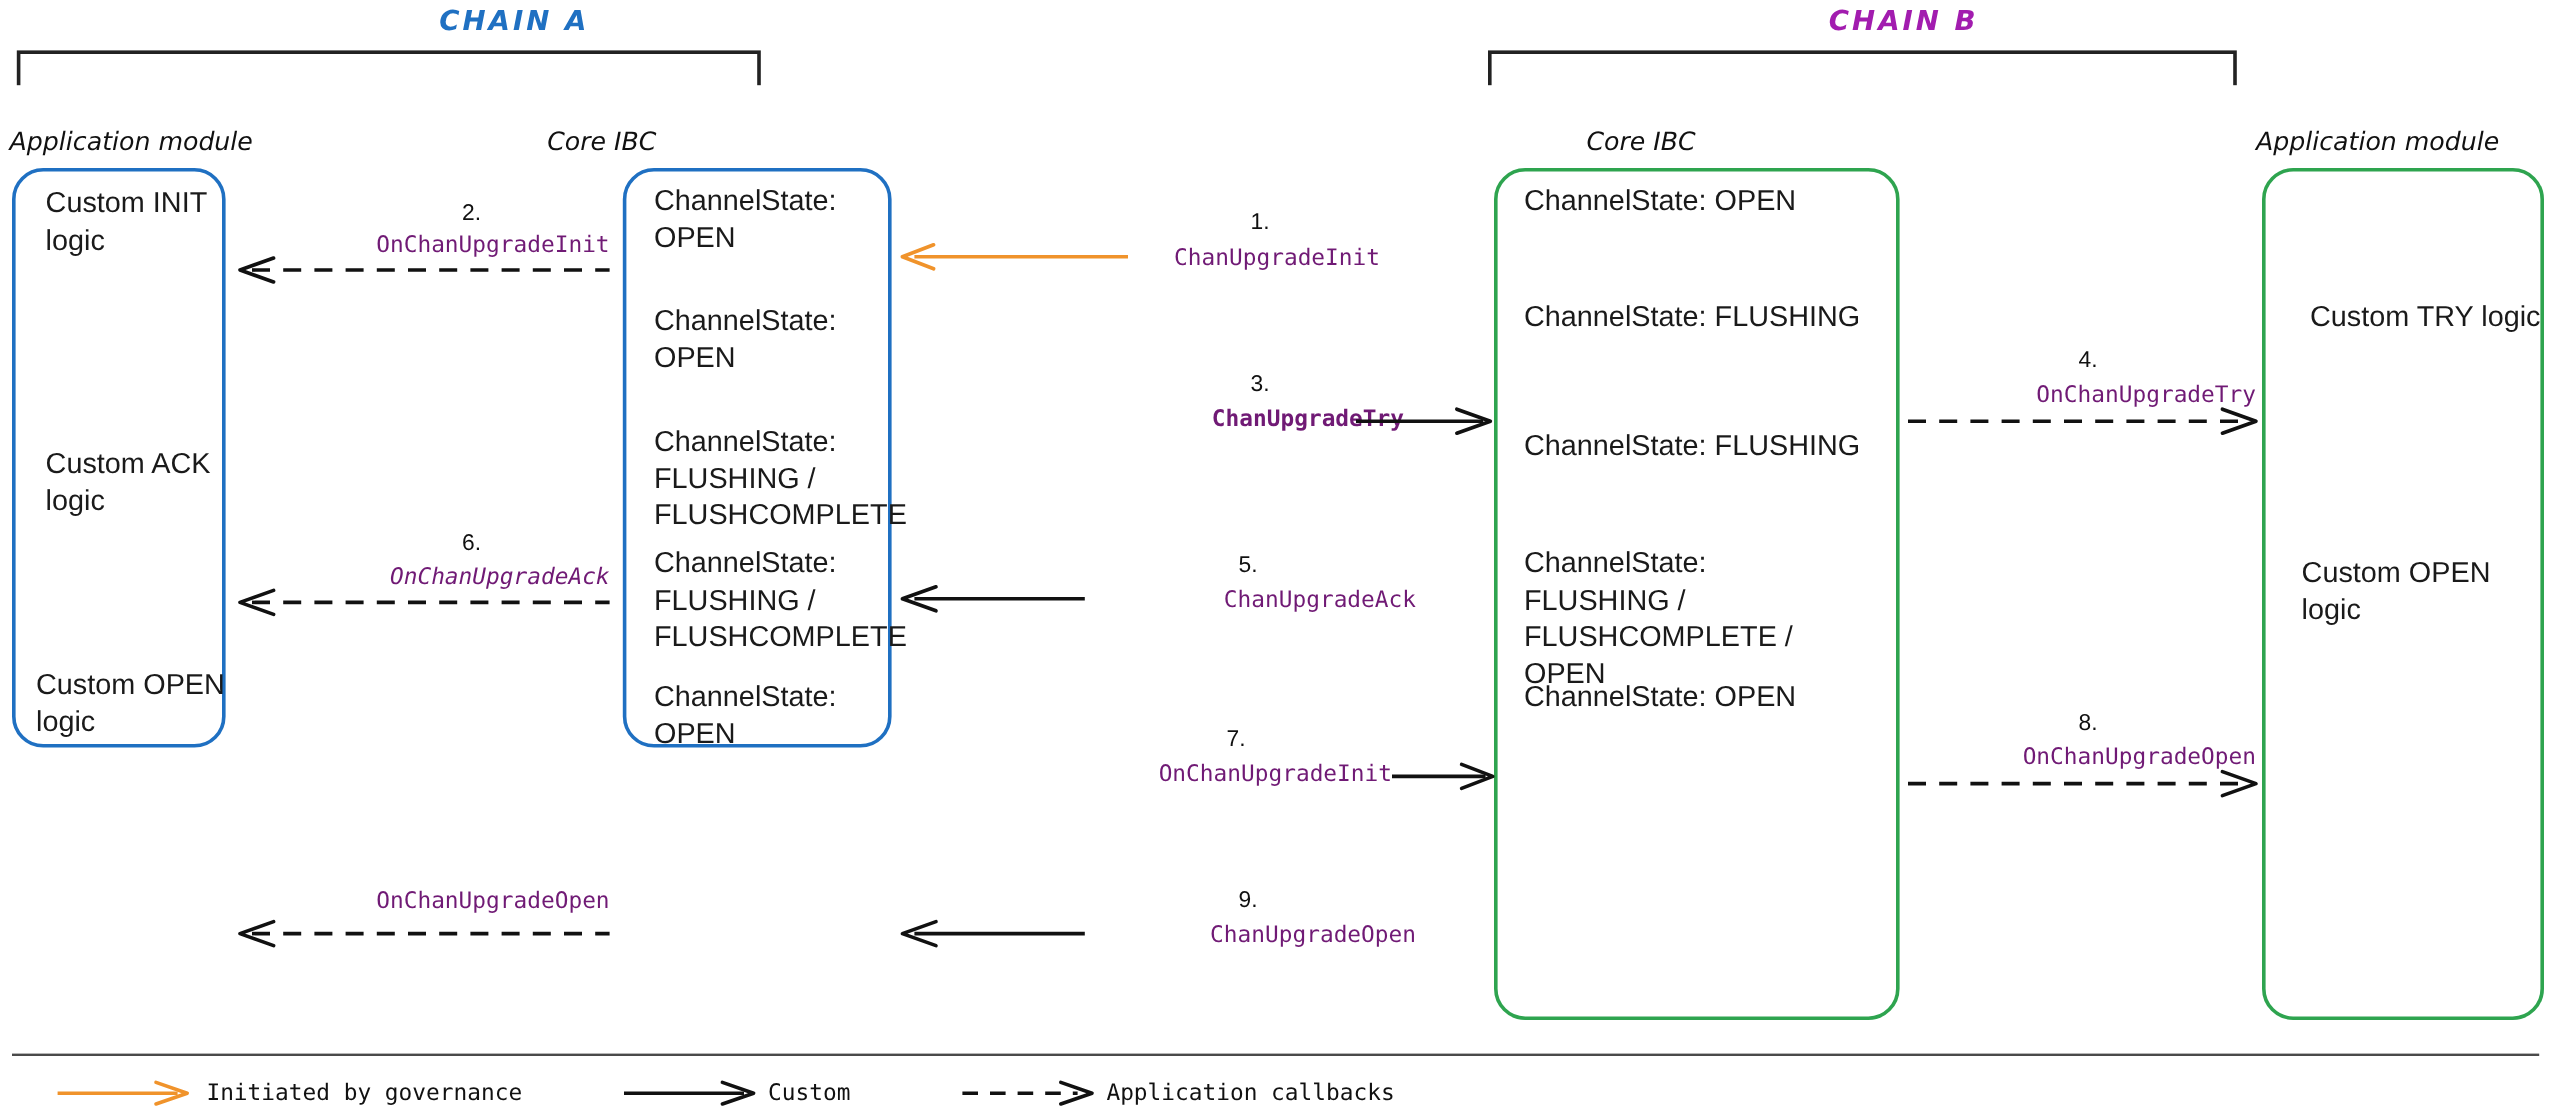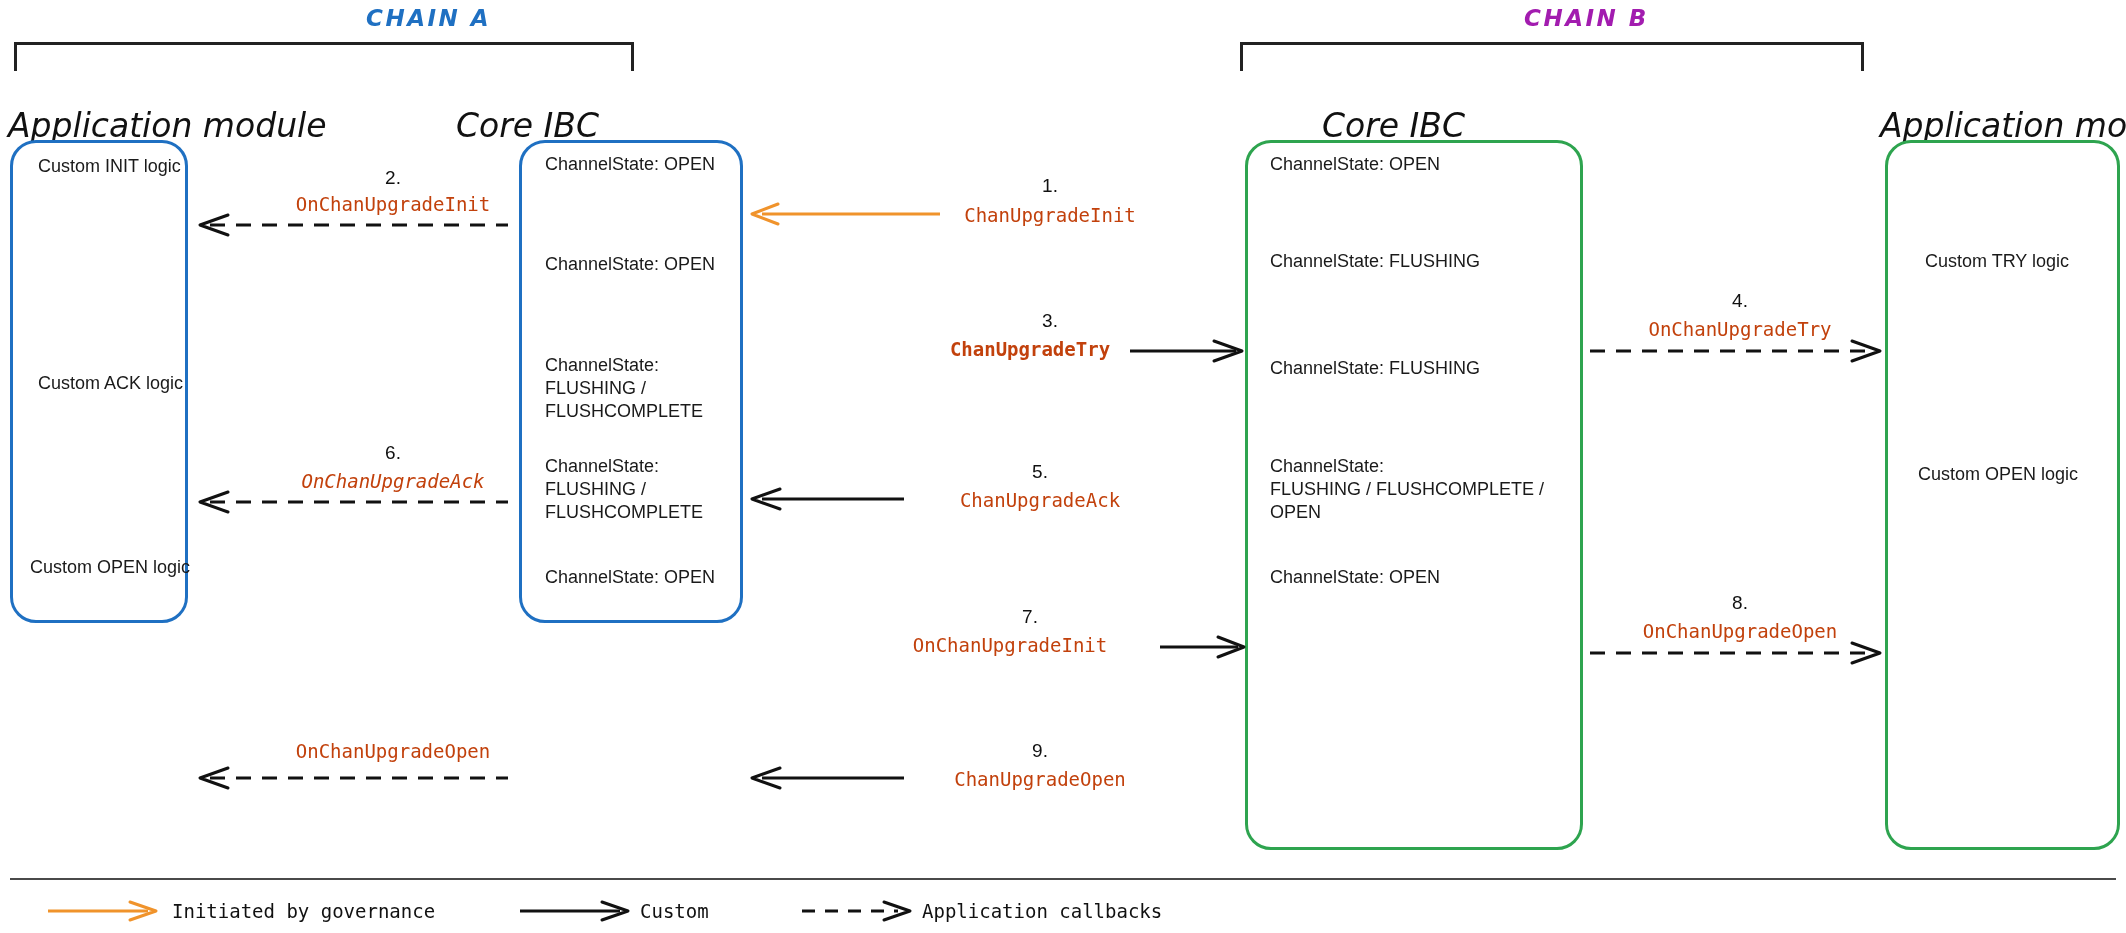--- a/index.html
+++ b/index.html
@@ -17,38 +17,38 @@
 
   
   .bracket{position:absolute;border-top:3px solid #222;}
   .bracket .stub{position:absolute;top:0;width:0;border-left:3px solid #222;}
   .bracket .stub.l{left:0;}
   .bracket .stub.r{right:0;}
 
   
   .col-caption{
     position:absolute;font-family:"DejaVu Sans",sans-serif;
-    font-size:33px;font-style:italic;color:#111;white-space:nowrap;
+    font-size:21px;font-style:italic;color:#111;white-space:nowrap;
   }
 
   
   .lane{position:absolute;border-radius:26px;background:#fff;box-sizing:border-box;}
   .lane.blue{border:3px solid #1f70c2;}
   .lane.green{border:3px solid #2ea44f;}
 
   
   .cell{
     position:absolute;font-family:"Liberation Sans",sans-serif;
-    font-size:18px;color:#1a1a1a;line-height:1.28;white-space:pre-line;
+    font-size:24px;color:#1a1a1a;line-height:1.28;white-space:pre-line;
   }
 
   
   .msg{
     position:absolute;font-family:"DejaVu Sans Mono","Liberation Mono",monospace;
-    font-size:19px;color:#c2410c;white-space:nowrap;text-align:center;
+    font-size:19px;color:#701a75;white-space:nowrap;text-align:right;
   }
   .step-num{
     position:absolute;font-family:"Liberation Sans",sans-serif;
     font-size:19px;color:#111;text-align:center;white-space:nowrap;
   }
 
   
   .arrow{position:absolute;}
   .arrow svg{display:block;overflow:visible;}
 

